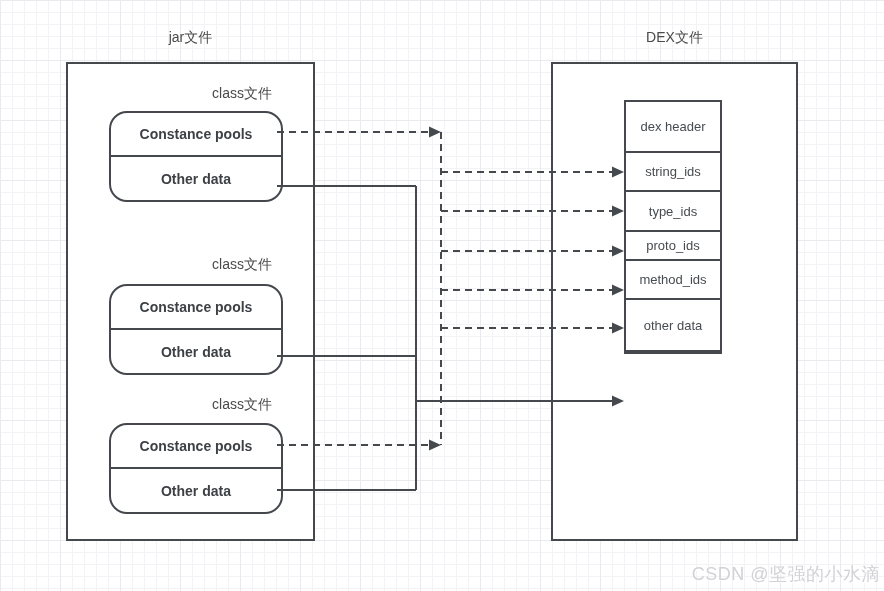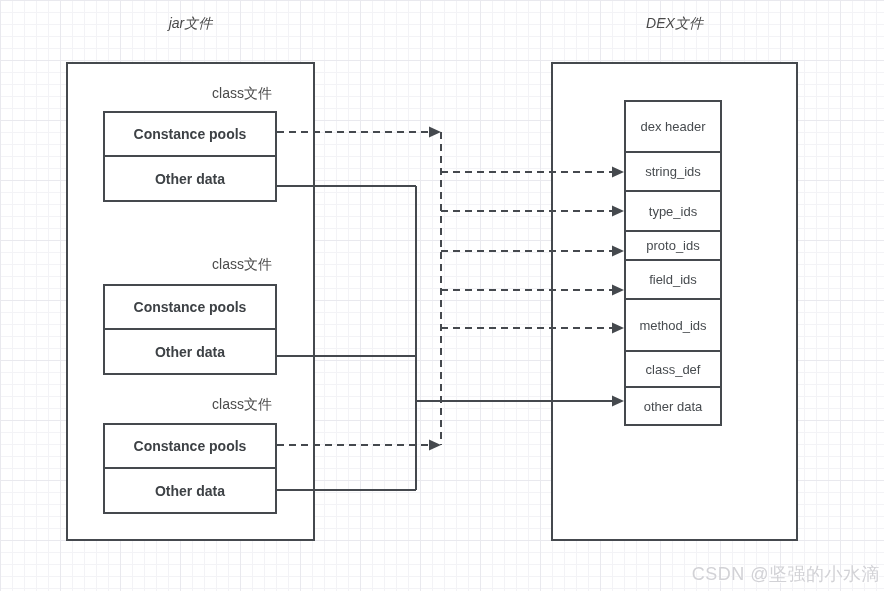--- a/index.html
+++ b/index.html
@@ -10,28 +10,28 @@
     background-image:
       linear-gradient(to right,#e9e9ee 1px,transparent 1px),
       linear-gradient(to bottom,#e9e9ee 1px,transparent 1px),
       linear-gradient(to right,#f3f3f6 1px,transparent 1px),
       linear-gradient(to bottom,#f3f3f6 1px,transparent 1px);
     background-size:60px 60px,60px 60px,12px 12px,12px 12px;
   }
   .box{position:absolute;background:#fff;border:2px solid #45494e;box-sizing:border-box;}
   .jar-box{left:66px;top:62px;width:249px;height:479px;}
   .dex-box{left:551px;top:62px;width:247px;height:479px;}
-  .sec-title{position:absolute;top:14px;height:18px;line-height:18px;text-align:center;
-    font-size:14px;color:#4a4a4a;font-style:italic;}
+  .sec-title{position:absolute;top:28px;height:18px;line-height:18px;text-align:center;
+    font-size:14px;color:#4a4a4a;}
   .jar-title{left:66px;width:249px;}
   .dex-title{left:551px;width:247px;}
   .class-label{position:absolute;left:98px;width:174px;height:16px;line-height:16px;
     text-align:right;font-size:14px;color:#4a4a4a;}
   .lbl1{top:85px}.lbl2{top:256px}.lbl3{top:396px}
-  .class-box{left:103px;width:174px;height:91px;display:flex;flex-direction:column;}
+  .class-box{left:109px;width:174px;height:91px;display:flex;flex-direction:column;border-radius:18px;}
   .cb1{top:111px}.cb2{top:284px}.cb3{top:423px}
   .ccell{display:flex;align-items:center;justify-content:center;
     font-size:14px;font-weight:bold;color:#3d4145;}
   .ccell-top{height:44px;border-bottom:2px solid #45494e;box-sizing:border-box;}
   .ccell-bottom{flex:1;}
   .dex-stack{left:624px;top:100px;width:98px;display:flex;flex-direction:column;padding:0;}
   .dcell{display:flex;align-items:center;justify-content:center;font-size:13px;color:#474b4f;
     border-bottom:2px solid #45494e;box-sizing:border-box;background:#fff;}
   .dcell:nth-child(1){height:51px}
   .dcell:nth-child(2){height:39px}
@@ -72,23 +72,21 @@
   <div class="box class-box cb3">
     <div class="ccell ccell-top">Constance pools</div>
     <div class="ccell ccell-bottom">Other data</div>
   </div>
 
   <div class="box dex-stack">
     <div class="dcell">dex header</div>
     <div class="dcell">string_ids</div>
     <div class="dcell">type_ids</div>
     <div class="dcell">proto_ids</div>
-    <div class="dcell">field_ids</div>
     <div class="dcell">method_ids</div>
-    <div class="dcell">class_def</div>
     <div class="dcell">other data</div>
   </div>
 
   <svg class="connectors" width="884" height="591" viewBox="0 0 884 591" xmlns="http://www.w3.org/2000/svg">
     <g stroke="#45494e" stroke-width="2" fill="none">
 
       <line x1="277" y1="132" x2="429" y2="132" stroke-dasharray="7,5"></line>
       <line x1="277" y1="445" x2="429" y2="445" stroke-dasharray="7,5"></line>
       <line x1="441" y1="132" x2="441" y2="445" stroke-dasharray="7,5"></line>
 

